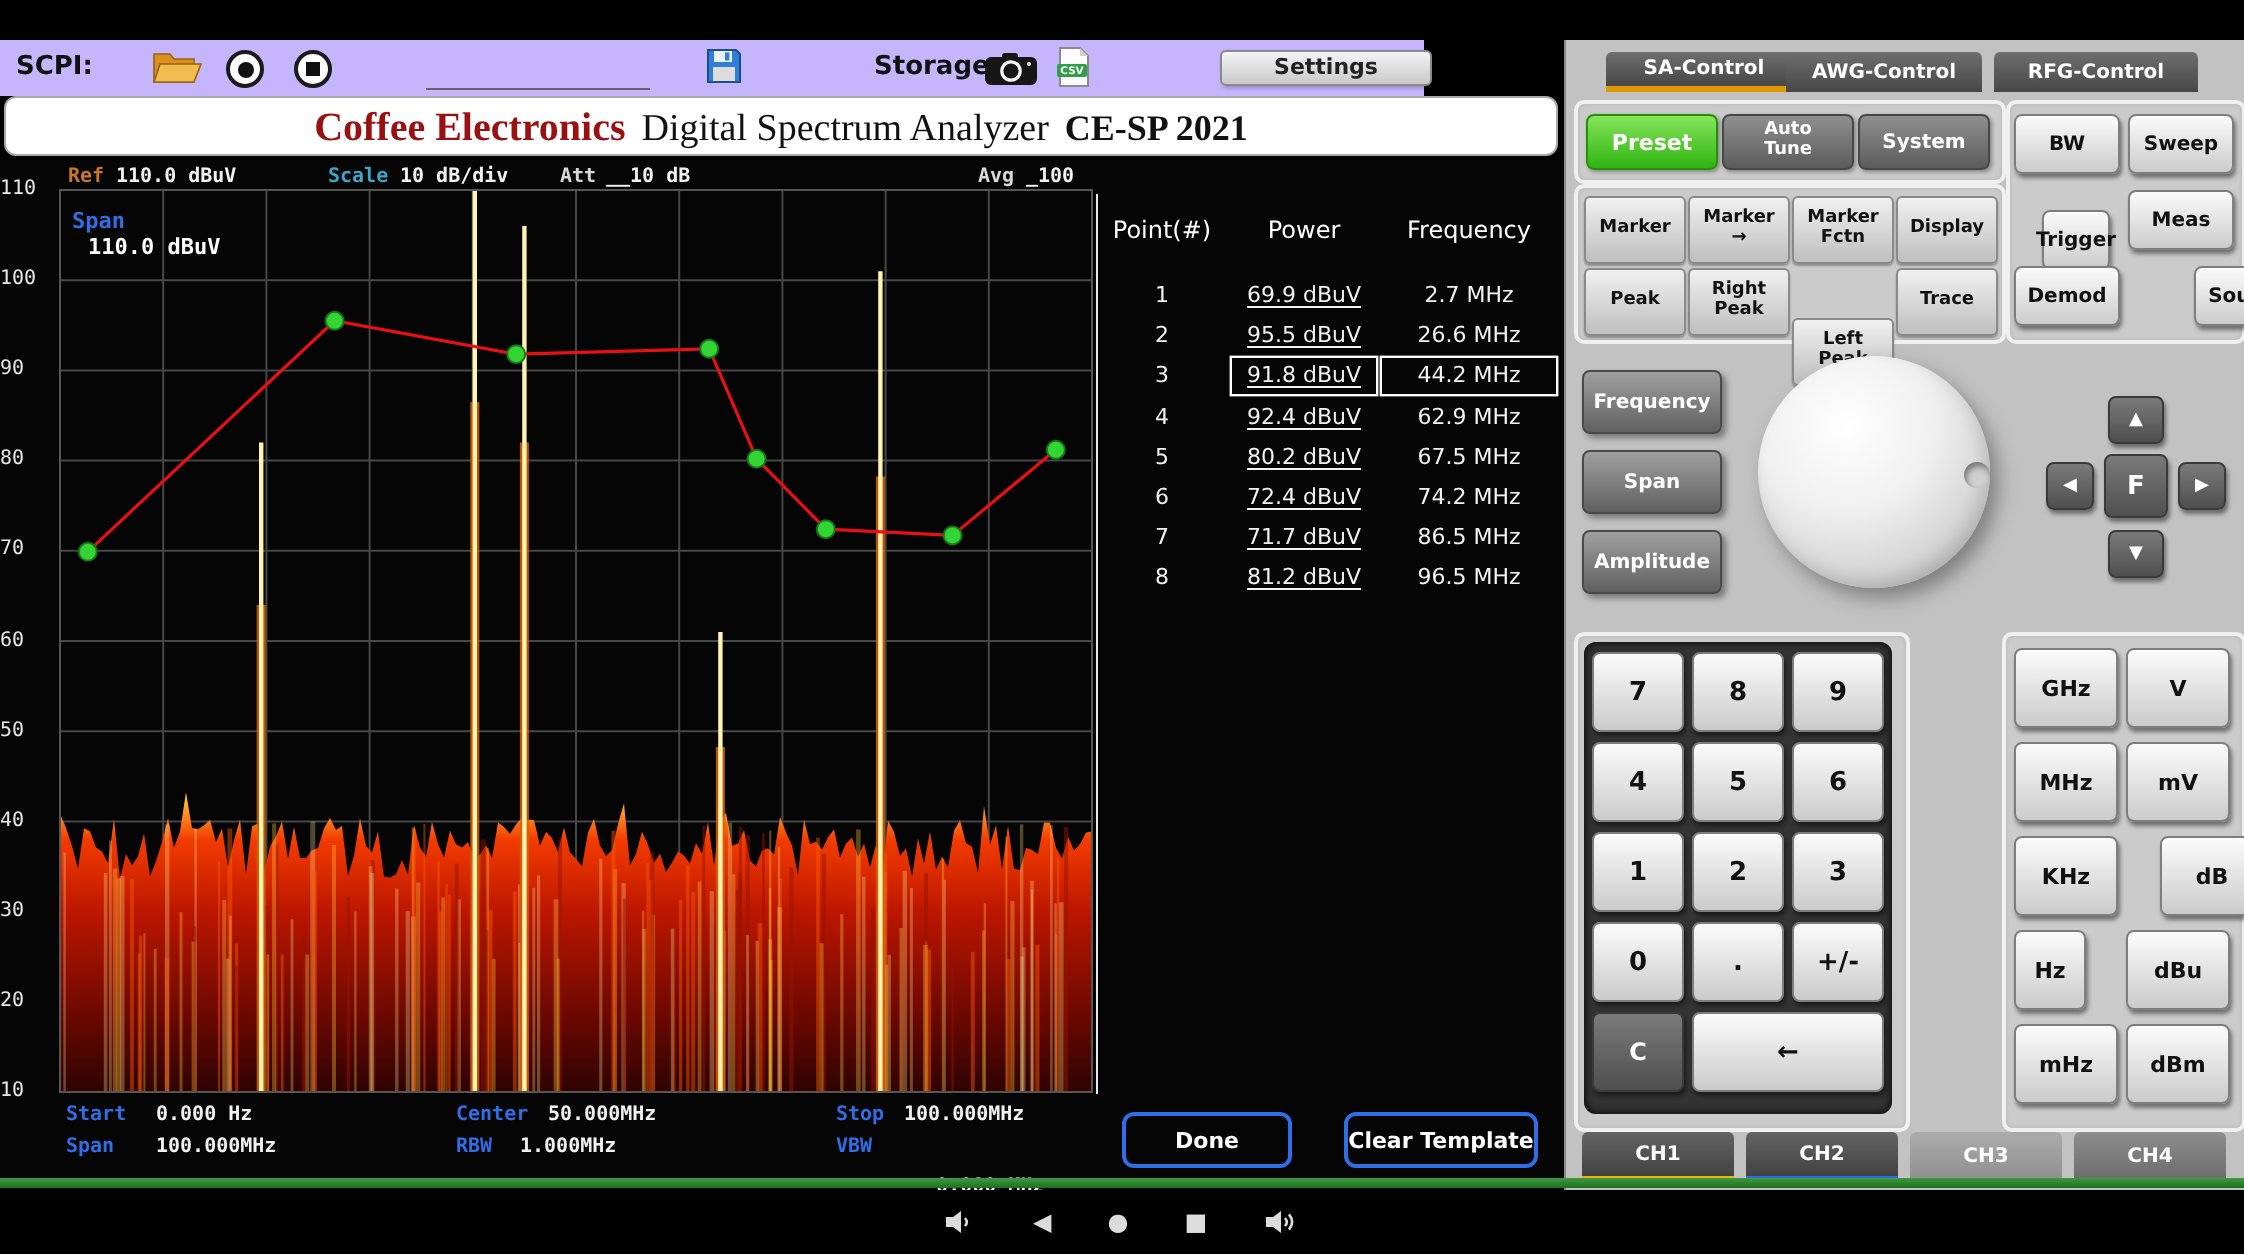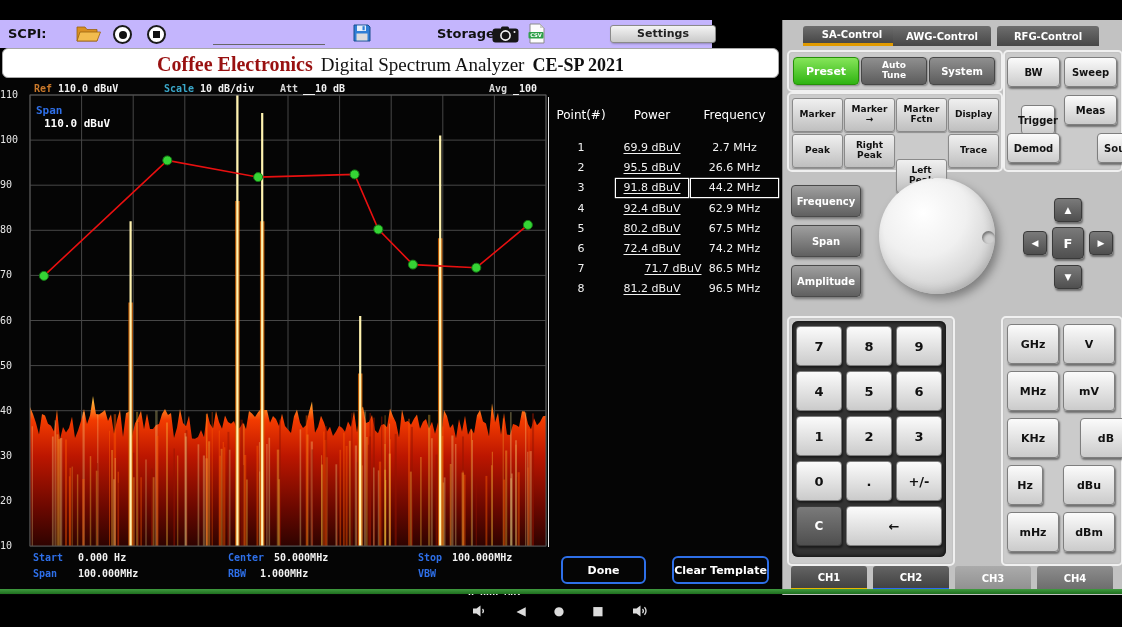--- a/index.html
+++ b/index.html
@@ -373,21 +373,21 @@
         <div class="tcell" style="left: 549px; top: 119.6px; width: 64px;">4</div>
         <div class="tcell pwr" style="left: 616px; top: 119.6px; width: 72px;">92.4 dBuV</div>
         <div class="tcell" style="left: 691px; top: 119.6px; width: 87px;">62.9 MHz</div>
         <div class="tcell" style="left: 549px; top: 139.8px; width: 64px;">5</div>
         <div class="tcell pwr" style="left: 616px; top: 139.8px; width: 72px;">80.2 dBuV</div>
         <div class="tcell" style="left: 691px; top: 139.8px; width: 87px;">67.5 MHz</div>
         <div class="tcell" style="left: 549px; top: 160px; width: 64px;">6</div>
         <div class="tcell pwr" style="left: 616px; top: 160px; width: 72px;">72.4 dBuV</div>
         <div class="tcell" style="left: 691px; top: 160px; width: 87px;">74.2 MHz</div>
         <div class="tcell" style="left: 549px; top: 180.2px; width: 64px;">7</div>
-        <div class="tcell pwr" style="left: 616px; top: 180.2px; width: 72px; margin-left: 21px;">71.7 dBuV</div>
+        <div class="tcell pwr" style="left: 616px; top: 180.2px; width: 72px;">71.7 dBuV</div>
         <div class="tcell" style="left: 691px; top: 180.2px; width: 87px;">86.5 MHz</div>
         <div class="tcell" style="left: 549px; top: 200.4px; width: 64px;">8</div>
         <div class="tcell pwr" style="left: 616px; top: 200.4px; width: 72px;">81.2 dBuV</div>
         <div class="tcell" style="left: 691px; top: 200.4px; width: 87px;">96.5 MHz</div>
       </div>
 
     <span class="st-lbl" style="left:33px;top:472px">Start</span>
     <span class="st-val" style="left:78px;top:472px">0.000 Hz</span>
     <span class="st-lbl" style="left:228px;top:472px">Center</span>
     <span class="st-val" style="left:274px;top:472px">50.000MHz</span>

